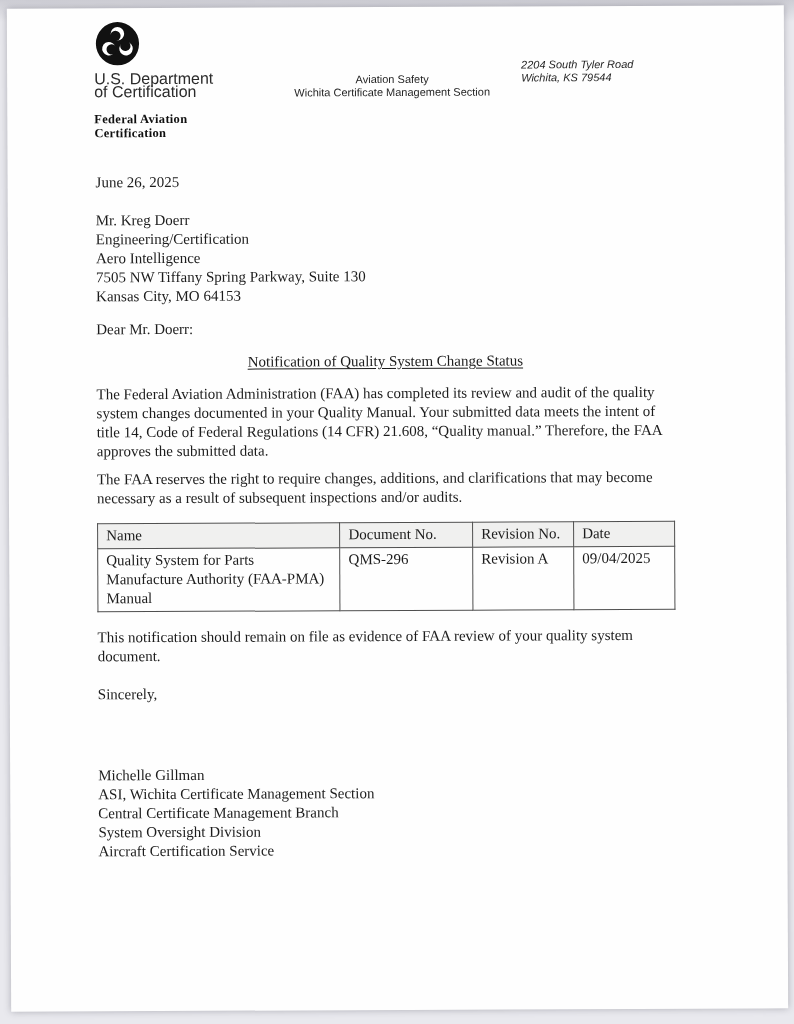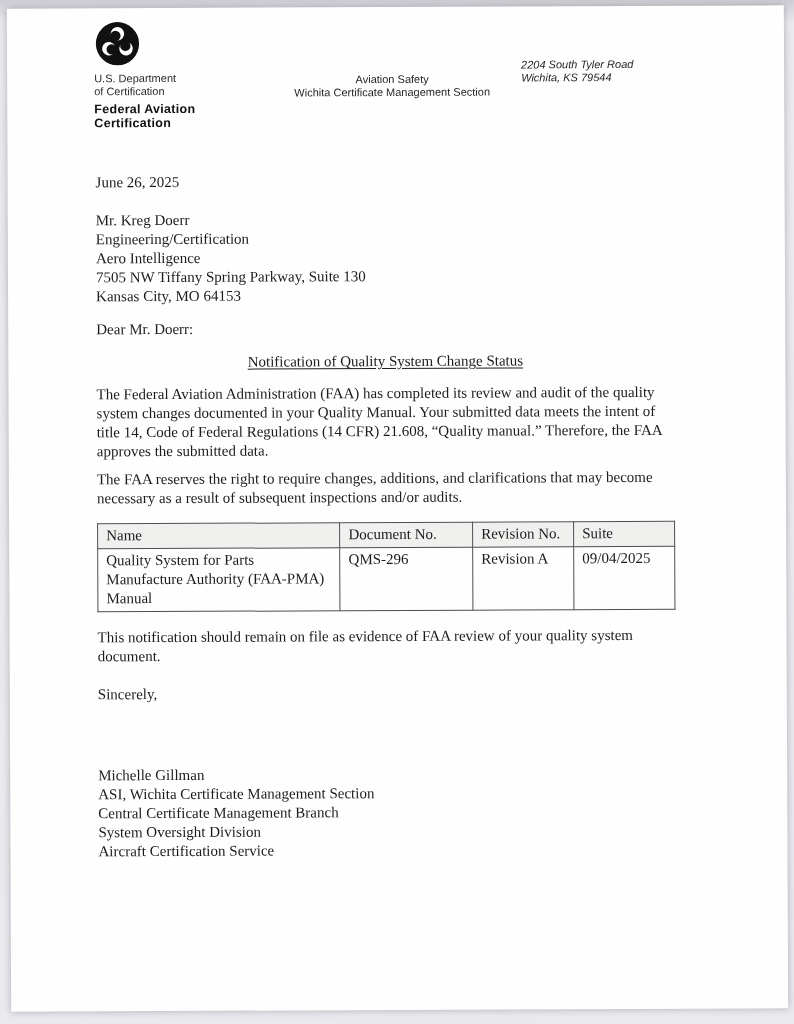--- a/index.html
+++ b/index.html
@@ -11,26 +11,26 @@
   .page {
     position:absolute; left:9px; top:7px; width:777px; height:1003px;
     background:#fefefe;
     transform:rotate(-0.25deg); transform-origin:50% 50%;
     box-shadow:0 0 7px rgba(60,60,75,.35);
   }
   
   .lh-left { position:absolute; left:87px; top:13px; width:210px; }
   .logo { display:block; width:45px; height:45px; margin:0 0 6px 1px; }
   .dept-small {
-    font-family:"Liberation Sans", sans-serif; font-size:11px; line-height:13px;
+    font-family:"Liberation Sans", sans-serif; font-size:16px; line-height:13px;
     color:#2b2b2b;
   }
   .dept-bold {
-    font-family:Liberation Sans, sans-serif; font-size:12.5px; line-height:14px;
-    font-weight:bold; color:#101010; margin-top:4px; letter-spacing:.3px;
+    font-family:Liberation Serif, serif; font-size:12.5px; line-height:14px;
+    font-weight:bold; color:#101010; margin-top:14px; letter-spacing:.3px;
   }
   .lh-center {
     position:absolute; left:232px; top:66px; width:306px; text-align:center;
     font-family:"Liberation Sans", sans-serif; font-size:11px; line-height:13px; color:#1f1f1f;
   }
   .lh-right {
     position:absolute; left:514px; top:52px;
     font-family:"Liberation Sans", sans-serif; font-size:11px; line-height:13px;
     font-style:italic; color:#1f1f1f;
   }
@@ -124,21 +124,21 @@
         <col class="c-name">
           <col class="c-doc">
           <col class="c-rev">
           <col class="c-date">
       </colgroup>
       <thead>
         <tr>
           <th>Name</th>
           <th>Document No.</th>
           <th>Revision No.</th>
-          <th>Suite</th>
+          <th>Date</th>
         </tr>
       </thead>
       <tbody>
         <tr>
           <td>Quality System for Parts Manufacture Authority (FAA-PMA) Manual</td>
           <td>QMS-296</td>
           <td>Revision A</td>
           <td>09/04/2025</td>
         </tr>
       </tbody>

